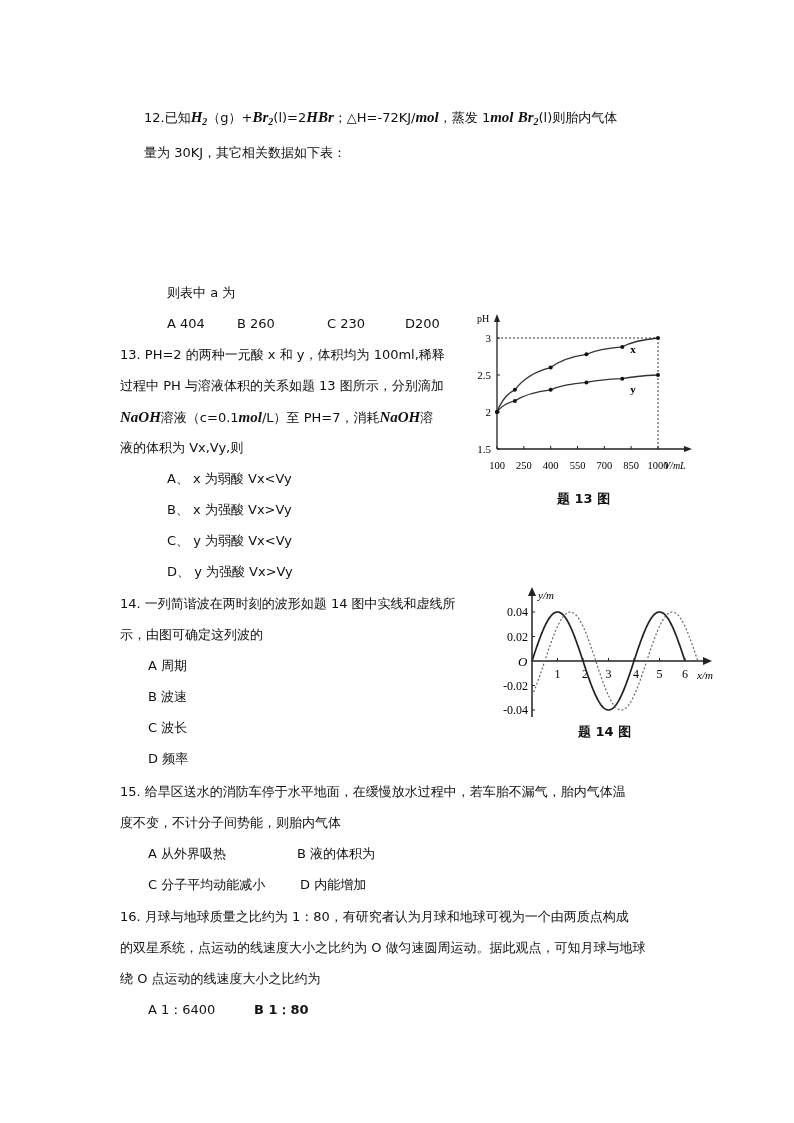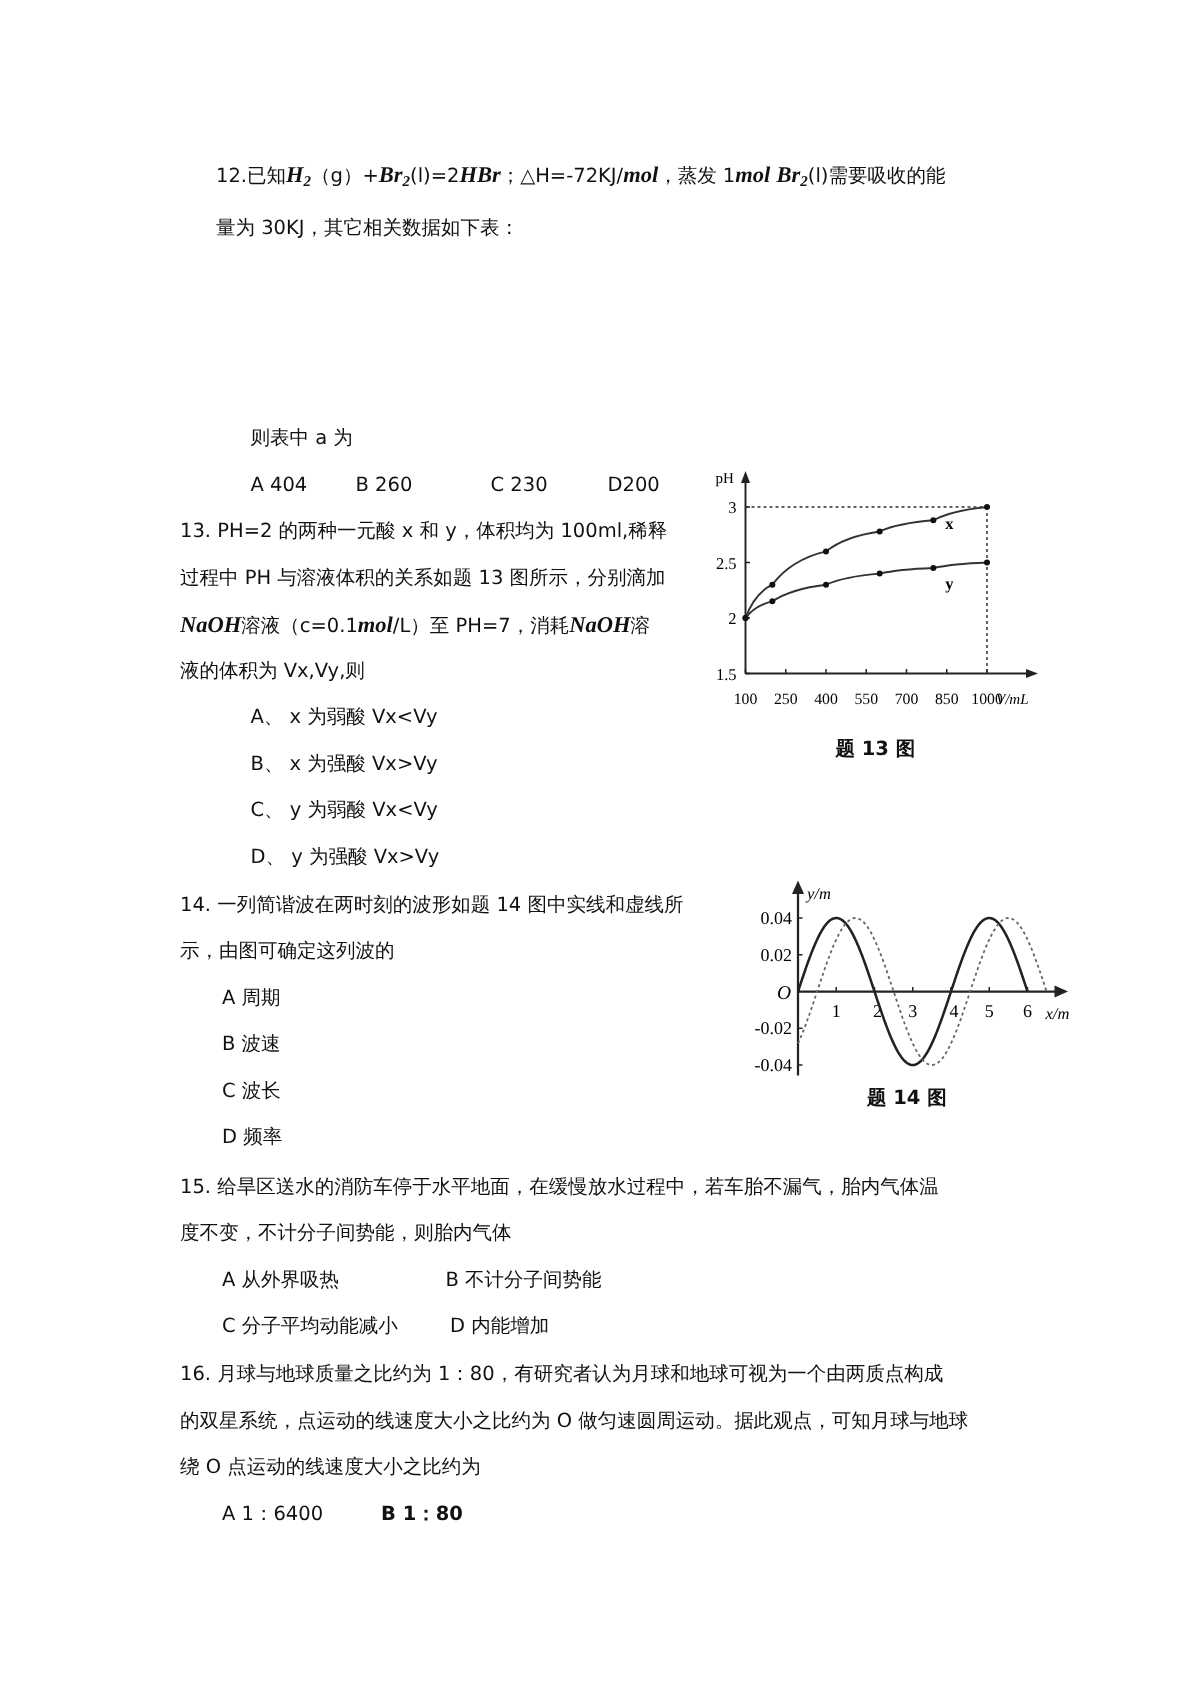--- a/index.html
+++ b/index.html
@@ -10,21 +10,21 @@
   .sub { font-size: 10px; vertical-align: -3px; }
   table.t { position: absolute; left: 161px; top: 169px; border-collapse: collapse; font-size: 13px; }
   table.t td { border: 1px solid #222; padding: 0 6px; vertical-align: top; }
   .fig-cap { position: absolute; font-size: 13px; font-weight: bold; }
   svg text { font-family: "Liberation Serif", "DejaVu Serif", serif; }
 </style>
 </head>
 <body>
 
 <div class="ln" style="left:144px; top:108px;">
-  <span>12.</span><span>已知</span><span class="bi">H</span><span class="sub bi">2</span><span>（g）+</span><span class="bi">Br</span><span class="sub bi">2</span><span>(l)=2</span><span class="bi">HBr</span><span>；△H=-72KJ/</span><span class="bi">mol</span><span>，蒸发 1</span><span class="bi">mol</span> <span class="bi">Br</span><span class="sub bi">2</span><span>(l)需要吸收的能</span>
+  <span>12.</span><span>已知</span><span class="bi">H</span><span class="sub bi">2</span><span>（g）+</span><span class="bi">Br</span><span class="sub bi">2</span><span>(l)=2</span><span class="bi">HBr</span><span>；△H=-72KJ/</span><span class="bi">mol</span><span>，蒸发 1</span><span class="bi">mol</span> <span class="bi">Br</span><span class="sub bi">2</span><span>(l)则胎内气体</span>
 </div>
 <div class="ln" style="left:144px; top:144px;">量为 30KJ，其它相关数据如下表：</div>
 
 <table class="t">
   <tbody>
 </tbody>
   </table>
 
 <div class="ln" style="left:167px; top:284px;">则表中 a 为</div>
 <div class="ln" style="left:167px; top:315px;">A   404</div>
@@ -129,21 +129,21 @@
     <line x1="205" y1="76" x2="205" y2="73" stroke="#222"></line>
     <text x="205" y="93" font-size="12" text-anchor="middle">6</text>
     <path d="M52.00,76.00 L52.77,73.69 L53.53,71.39 L54.30,69.10 L55.06,66.82 L55.83,64.56 L56.59,62.33 L57.35,60.13 L58.12,57.96 L58.88,55.84 L59.65,53.75 L60.41,51.72 L61.18,49.74 L61.95,47.82 L62.71,45.97 L63.48,44.18 L64.24,42.46 L65.00,40.81 L65.77,39.24 L66.53,37.76 L67.30,36.36 L68.06,35.05 L68.83,33.82 L69.59,32.70 L70.36,31.66 L71.13,30.73 L71.89,29.90 L72.66,29.17 L73.42,28.54 L74.19,28.02 L74.95,27.60 L75.72,27.30 L76.48,27.10 L77.25,27.01 L78.01,27.02 L78.78,27.15 L79.54,27.39 L80.31,27.73 L81.07,28.18 L81.83,28.74 L82.60,29.40 L83.36,30.16 L84.13,31.03 L84.90,32.00 L85.66,33.06 L86.43,34.22 L87.19,35.47 L87.95,36.82 L88.72,38.24 L89.48,39.76 L90.25,41.35 L91.02,43.02 L91.78,44.77 L92.55,46.58 L93.31,48.46 L94.07,50.40 L94.84,52.39 L95.60,54.44 L96.37,56.54 L97.13,58.68 L97.90,60.86 L98.66,63.07 L99.43,65.31 L100.19,67.58 L100.96,69.86 L101.72,72.16 L102.49,74.46 L103.25,76.77 L104.02,79.08 L104.78,81.38 L105.55,83.67 L106.31,85.94 L107.08,88.19 L107.84,90.41 L108.61,92.60 L109.38,94.75 L110.14,96.86 L110.91,98.93 L111.67,100.94 L112.44,102.90 L113.20,104.80 L113.97,106.64 L114.73,108.40 L115.50,110.10 L116.26,111.72 L117.02,113.26 L117.79,114.72 L118.55,116.09 L119.32,117.37 L120.08,118.56 L120.85,119.66 L121.61,120.66 L122.38,121.56 L123.14,122.36 L123.91,123.05 L124.67,123.65 L125.44,124.13 L126.20,124.51 L126.97,124.78 L127.73,124.95 L128.50,125.00 L129.26,124.95 L130.03,124.78 L130.80,124.51 L131.56,124.13 L132.32,123.65 L133.09,123.05 L133.86,122.36 L134.62,121.56 L135.38,120.66 L136.15,119.66 L136.92,118.56 L137.68,117.37 L138.44,116.09 L139.21,114.72 L139.98,113.26 L140.74,111.72 L141.50,110.10 L142.27,108.40 L143.03,106.64 L143.80,104.80 L144.56,102.90 L145.33,100.94 L146.09,98.93 L146.86,96.86 L147.63,94.75 L148.39,92.60 L149.16,90.41 L149.92,88.19 L150.69,85.94 L151.45,83.67 L152.22,81.38 L152.98,79.08 L153.75,76.77 L154.51,74.46 L155.27,72.16 L156.04,69.86 L156.81,67.58 L157.57,65.31 L158.33,63.07 L159.10,60.86 L159.87,58.68 L160.63,56.54 L161.39,54.44 L162.16,52.39 L162.93,50.40 L163.69,48.46 L164.45,46.58 L165.22,44.77 L165.99,43.02 L166.75,41.35 L167.51,39.76 L168.28,38.24 L169.05,36.82 L169.81,35.47 L170.57,34.22 L171.34,33.06 L172.11,32.00 L172.87,31.03 L173.63,30.16 L174.40,29.40 L175.17,28.74 L175.93,28.18 L176.69,27.73 L177.46,27.39 L178.23,27.15 L178.99,27.02 L179.75,27.01 L180.52,27.10 L181.28,27.30 L182.05,27.60 L182.81,28.02 L183.58,28.54 L184.34,29.17 L185.11,29.90 L185.88,30.73 L186.64,31.66 L187.41,32.70 L188.17,33.82 L188.94,35.05 L189.70,36.36 L190.47,37.76 L191.23,39.24 L192.00,40.81 L192.76,42.46 L193.53,44.18 L194.29,45.97 L195.06,47.82 L195.82,49.74 L196.59,51.72 L197.35,53.75 L198.12,55.84 L198.88,57.96 L199.65,60.13 L200.41,62.33 L201.17,64.56 L201.94,66.82 L202.71,69.10 L203.47,71.39 L204.23,73.69 L205.00,76.00" fill="none" stroke="#222" stroke-width="1.7"></path>
     <path d="M52.00,110.65 L52.83,108.84 L53.66,106.94 L54.49,104.96 L55.31,102.90 L56.14,100.78 L56.97,98.59 L57.80,96.34 L58.63,94.04 L59.46,91.69 L60.29,89.30 L61.12,86.88 L61.95,84.42 L62.77,81.95 L63.60,79.46 L64.43,76.96 L65.26,74.46 L66.09,71.96 L66.92,69.48 L67.75,67.01 L68.58,64.56 L69.40,62.14 L70.23,59.76 L71.06,57.43 L71.89,55.14 L72.72,52.90 L73.55,50.73 L74.38,48.62 L75.20,46.58 L76.03,44.62 L76.86,42.74 L77.69,40.95 L78.52,39.24 L79.35,37.64 L80.18,36.13 L81.01,34.73 L81.83,33.44 L82.66,32.25 L83.49,31.18 L84.32,30.23 L85.15,29.40 L85.98,28.69 L86.81,28.10 L87.64,27.63 L88.47,27.30 L89.29,27.08 L90.12,27.00 L90.95,27.05 L91.78,27.22 L92.61,27.52 L93.44,27.94 L94.27,28.49 L95.09,29.17 L95.92,29.96 L96.75,30.88 L97.58,31.91 L98.41,33.06 L99.24,34.32 L100.07,35.69 L100.90,37.16 L101.72,38.74 L102.55,40.41 L103.38,42.18 L104.21,44.03 L105.04,45.97 L105.87,47.98 L106.70,50.07 L107.53,52.23 L108.35,54.44 L109.18,56.72 L110.01,59.04 L110.84,61.41 L111.67,63.81 L112.50,66.25 L113.33,68.72 L114.16,71.20 L114.99,73.69 L115.81,76.19 L116.64,78.69 L117.47,81.19 L118.30,83.67 L119.13,86.12 L119.96,88.56 L120.79,90.96 L121.61,93.32 L122.44,95.64 L123.27,97.90 L124.10,100.11 L124.93,102.26 L125.76,104.33 L126.59,106.34 L127.42,108.26 L128.25,110.10 L129.07,111.85 L129.90,113.51 L130.73,115.07 L131.56,116.53 L132.39,117.88 L133.22,119.12 L134.05,120.25 L134.88,121.27 L135.70,122.17 L136.53,122.95 L137.36,123.60 L138.19,124.13 L139.02,124.54 L139.85,124.82 L140.68,124.97 L141.50,124.99 L142.33,124.89 L143.16,124.66 L143.99,124.30 L144.82,123.82 L145.65,123.21 L146.48,122.48 L147.31,121.63 L148.13,120.66 L148.96,119.57 L149.79,118.37 L150.62,117.06 L151.45,115.64 L152.28,114.12 L153.11,112.50 L153.94,110.78 L154.76,108.98 L155.59,107.09 L156.42,105.11 L157.25,103.06 L158.08,100.94 L158.91,98.76 L159.74,96.51 L160.57,94.22 L161.39,91.87 L162.22,89.49 L163.05,87.06 L163.88,84.61 L164.71,82.14 L165.54,79.65 L166.37,77.15 L167.20,74.65 L168.02,72.16 L168.85,69.67 L169.68,67.20 L170.51,64.75 L171.34,62.33 L172.17,59.95 L173.00,57.60 L173.83,55.31 L174.65,53.07 L175.48,50.89 L176.31,48.78 L177.14,46.73 L177.97,44.77 L178.80,42.88 L179.63,41.08 L180.46,39.37 L181.28,37.76 L182.11,36.25 L182.94,34.84 L183.77,33.53 L184.60,32.34 L185.43,31.26 L186.26,30.30 L187.09,29.46 L187.91,28.74 L188.74,28.14 L189.57,27.66 L190.40,27.32 L191.23,27.10 L192.06,27.00 L192.89,27.04 L193.72,27.20 L194.54,27.49 L195.37,27.90 L196.20,28.45 L197.03,29.11 L197.86,29.90 L198.69,30.80 L199.52,31.83 L200.35,32.97 L201.17,34.22 L202.00,35.58 L202.83,37.05 L203.66,38.62 L204.49,40.28 L205.32,42.04 L206.15,43.89 L206.98,45.82 L207.81,47.82 L208.63,49.91 L209.46,52.06 L210.29,54.27 L211.12,56.54 L211.95,58.86 L212.78,61.22 L213.61,63.63 L214.44,66.06 L215.26,68.52 L216.09,71.01 L216.92,73.50 L217.75,76.00" fill="none" stroke="#666" stroke-width="1.2" stroke-dasharray="2,2"></path>
   </svg>
 <div class="fig-cap" style="left:578px; top:723px;">题 14 图</div>
 
 <div class="ln" style="left:120px; top:783px;">15.   给旱区送水的消防车停于水平地面，在缓慢放水过程中，若车胎不漏气，胎内气体温</div>
 <div class="ln" style="left:120px; top:814px;">度不变，不计分子间势能，则胎内气体</div>
 <div class="ln" style="left:148px; top:845px;">A 从外界吸热</div>
-<div class="ln" style="left:297px; top:845px;">B 不计分子间势能</div>
+<div class="ln" style="left:297px; top:845px;">B 液的体积为</div>
 <div class="ln" style="left:148px; top:876px;">C  分子平均动能减小</div>
 <div class="ln" style="left:300px; top:876px;">D 内能增加</div>
 
 <div class="ln" style="left:120px; top:908px;">16.    月球与地球质量之比约为 1：80，有研究者认为月球和地球可视为一个由两质点构成</div>
 <div class="ln" style="left:120px; top:939px;">的双星系统，点运动的线速度大小之比约为 O 做匀速圆周运动。据此观点，可知月球与地球</div>
 <div class="ln" style="left:120px; top:970px;">绕 O 点运动的线速度大小之比约为</div>
 <div class="ln" style="left:148px; top:1001px;">A  1：6400</div>
 <div class="ln" style="left:254px; top:1001px;font-weight:bold;">B  1：80</div>
 
 </body></html>

